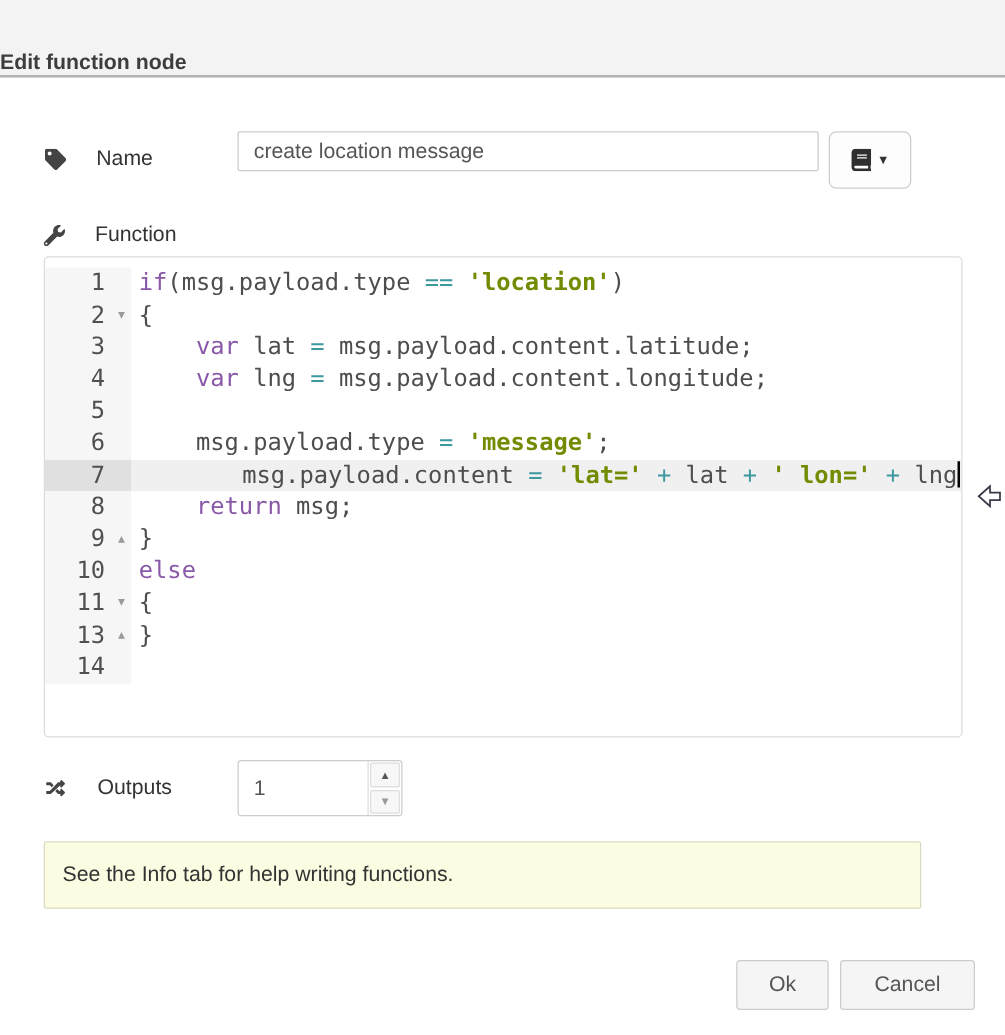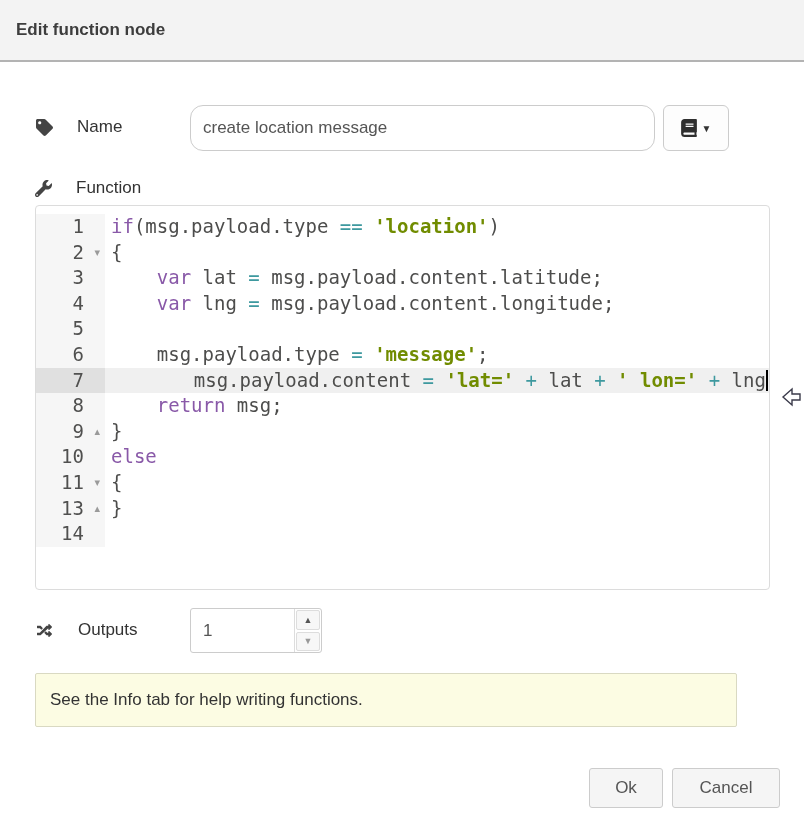--- a/index.html
+++ b/index.html
@@ -7,32 +7,32 @@
   body {
     font-family:"Liberation Sans", sans-serif;
     background:#fff; color:#333; position:relative; overflow:hidden;
   }
   .abs { position:absolute; }
 
   
   .dlg-header {
     left:0; top:0; width:804px; height:62px;
     background:#f3f3f3; border-bottom:2px solid #b3b3b3;
-    display:flex; align-items:center; padding-left:16px;
+    display:flex; align-items:flex-end; 
   }
   .dlg-title { font-size:17px; font-weight:bold; color:#3d3d3d; }
 
   
   .row-label { display:flex; align-items:center; gap:24px; font-size:17px; color:#333; }
   .row-label svg { flex:0 0 auto; }
 
   
   .name-input {
-    left:190px; top:105px; width:465px; height:46px;
-    border:1px solid #ccc; border-radius:13px; background:#fff;
+    left:190px; top:105px; width:465px; height:32px;
+    border:1px solid #ccc; border-radius:2px; background:#fff;
     font-family:"Liberation Sans", sans-serif; font-size:17px; color:#555;
     padding:0 12px; outline:none;
   }
   .lib-btn {
     left:663px; top:105px; width:66px; height:46px;
     border:1px solid #ccc; border-radius:6px; background:#fdfdfd;
     display:flex; align-items:center; justify-content:center; gap:5px;
     cursor:pointer;
   }
   .lib-caret { font-size:10px; color:#333; }

